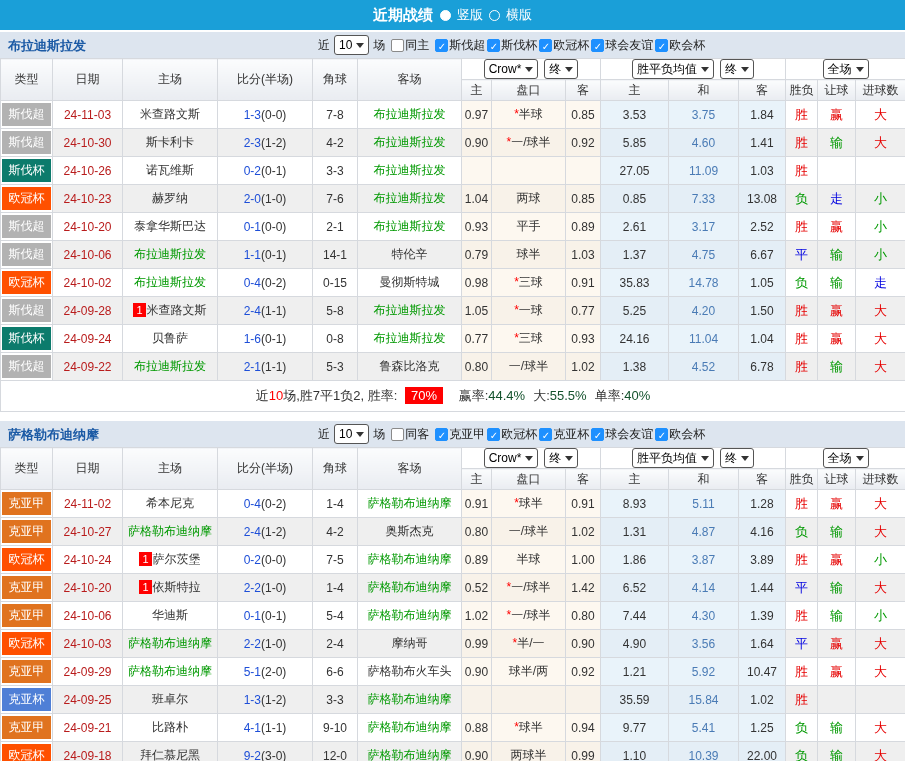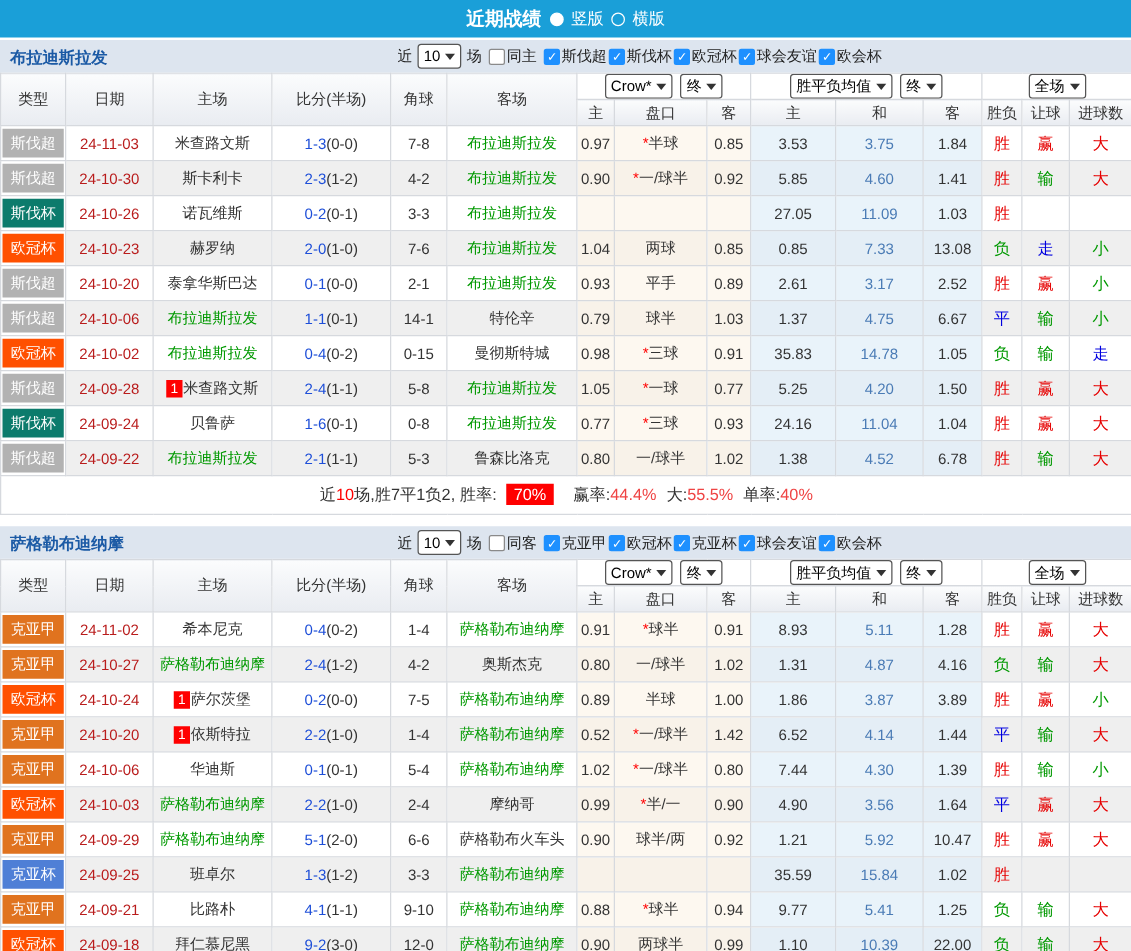--- a/index.html
+++ b/index.html
@@ -63,21 +63,21 @@
   .ft { color:#1d4ed8; }
   .ht { color:#333; }
   .star { color:#ff0000; }
   .c-avg-mid { color:#4a7bb5; }
   .c-res { font-size:13px; }
   
   .summary-row td { height:31px; background:#fff; font-size:13px; color:#333; }
   .red10 { color:#ff0000; }
   .rate-badge { display:inline-block; background:#ff0000; color:#fff; padding:1px 6px; margin:0 4px; }
   .stat { margin-left:8px; }
-  .stat .val { color:#ef4444; }
+  .stat .val { color:#14532d; }
   .spacer { height:9px; background:#fff; }
 </style>
 </head>
 <body>
 
 <div class="topbar">
   <span class="title">近期战绩</span>
   <span class="radio-group">
     <span class="radio sel"></span>
     <span class="radio-label">竖版</span>

